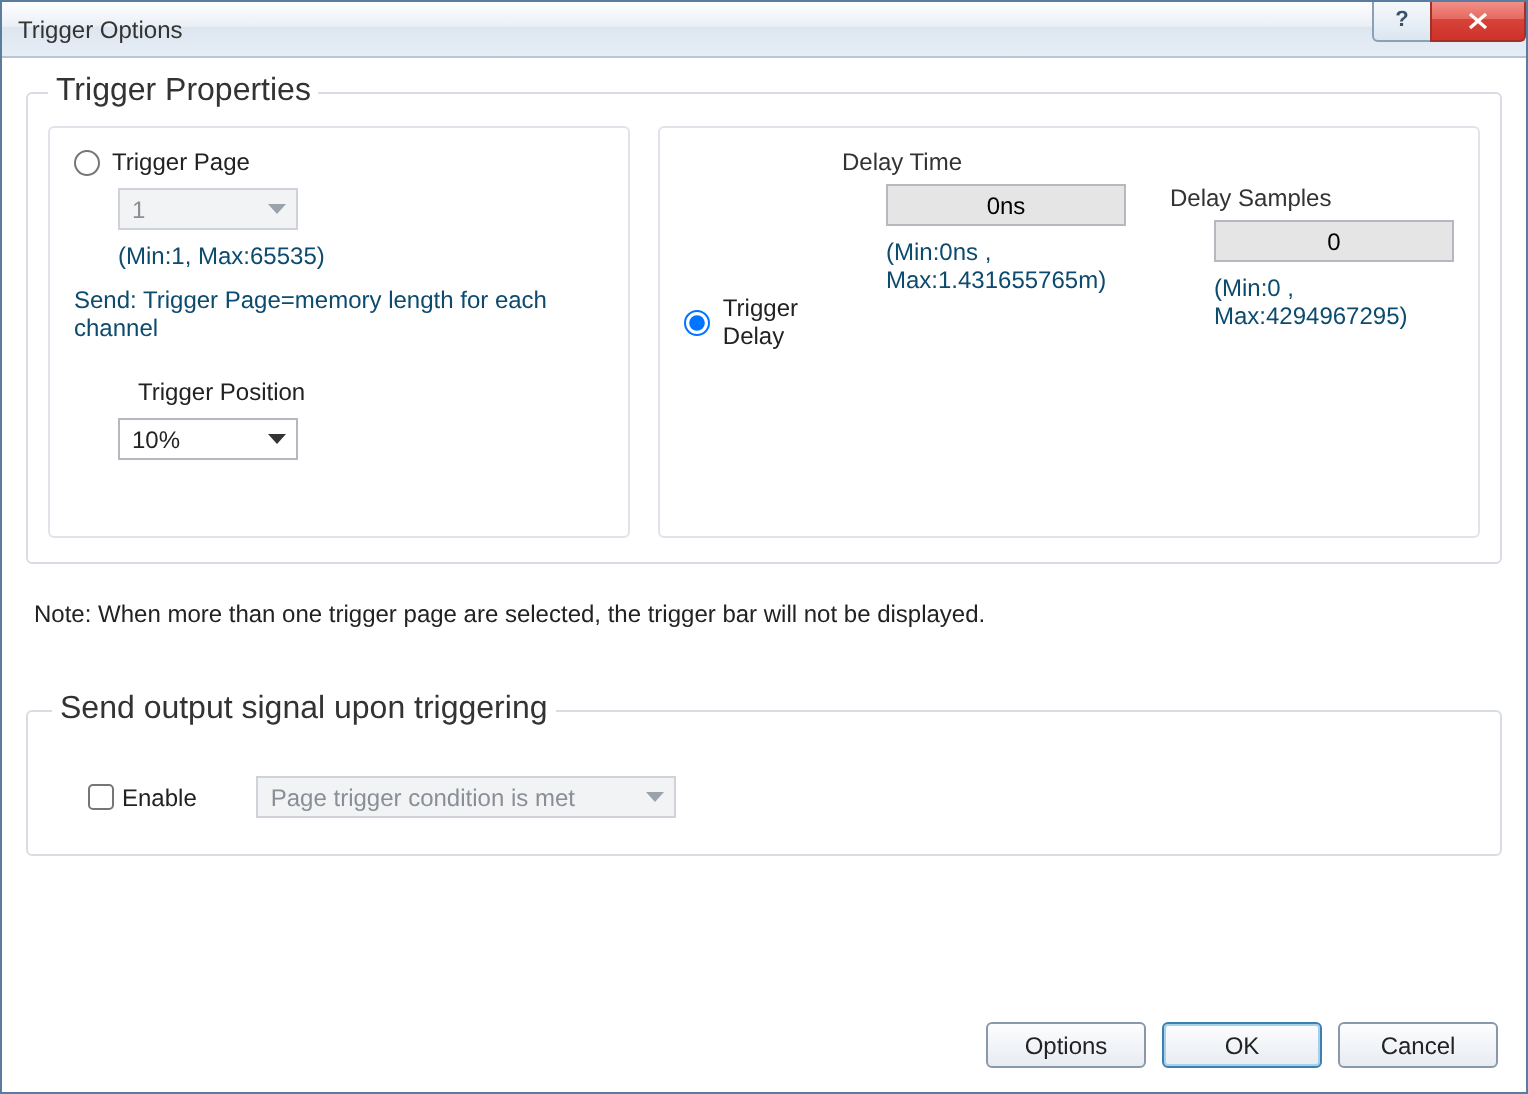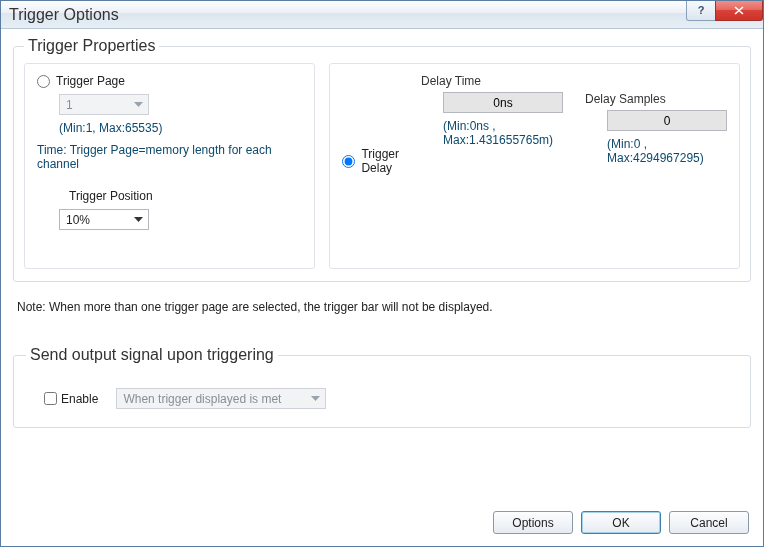--- a/index.html
+++ b/index.html
@@ -24,21 +24,21 @@
   .titlebar {
     height: 28px;
     background: linear-gradient(to bottom, #fdfdfe 0%, #ebf0f6 45%, #dde6ef 46%, #e6edf5 100%);
     border-bottom: 1px solid #b8c7d8;
     display: flex;
     align-items: center;
     padding: 0 0 0 8px;
     position: relative;
   }
   .titlebar .title {
-    font-size: 16px;
+    font-size: 12px;
     color: #333;
     flex: 1;
   }
   .titlebar-buttons {
     display: flex;
     height: 20px;
     margin-top: -8px;
   }
   .tb-btn {
     width: 30px;
@@ -167,21 +167,21 @@
     margin: 18px 4px 0 4px;
     font-size: 12px;
   }
   .signal {
     margin-top: 32px;
     padding: 14px 12px 18px 12px;
   }
   .signal-row {
     display: flex;
     align-items: center;
-    gap: 18px;
+    gap: 30px;
     padding-left: 18px;
     margin-top: 10px;
   }
   .chk {
     display: flex;
     align-items: center;
     gap: 4px;
   }
   input[type=checkbox] {
     width: 13px; height: 13px; margin: 0;
@@ -252,21 +252,21 @@
             <div class="combo disabled">
               <span>1</span>
               <span class="arrow">
                 <svg width="9" height="6" viewBox="0 0 9 6">
                     <path d="M0 0 L4.5 5 L9 0 Z" fill="#9aa2ac"></path>
                   </svg>
               </span>
             </div>
           </div>
           <div class="hint">(Min:1, Max:65535)</div>
-          <div class="hint" style="padding-left:0; margin-top:8px;">Time: Trigger Page=memory length for each channel</div>
+          <div class="hint" style="padding-left:0; margin-top:8px;">Send: Trigger Page=memory length for each channel</div>
 
           <div class="pos-label">Trigger Position</div>
           <div class="sub">
             <div class="combo">
               <span>10%</span>
               <span class="arrow">
                 <svg width="9" height="6" viewBox="0 0 9 6">
                     <path d="M0 0 L4.5 5 L9 0 Z" fill="#333"></path>
                   </svg>
               </span>
@@ -304,21 +304,21 @@
     <div class="note-row">Note: When more than one trigger page are selected, the trigger bar will not be displayed.</div>
 
     <fieldset class="signal">
       <legend>Send output signal upon triggering</legend>
       <div class="signal-row">
         <label class="chk">
           <input type="checkbox" style="">
           <span>Enable</span>
         </label>
         <div class="combo disabled wide">
-          <span>When trigger displayed is met</span>
+          <span>Page trigger condition is met</span>
           <span class="arrow">
             <svg width="9" height="6" viewBox="0 0 9 6">
                 <path d="M0 0 L4.5 5 L9 0 Z" fill="#9aa2ac"></path>
               </svg>
           </span>
         </div>
       </div>
     </fieldset>
 
     <div class="button-row">

